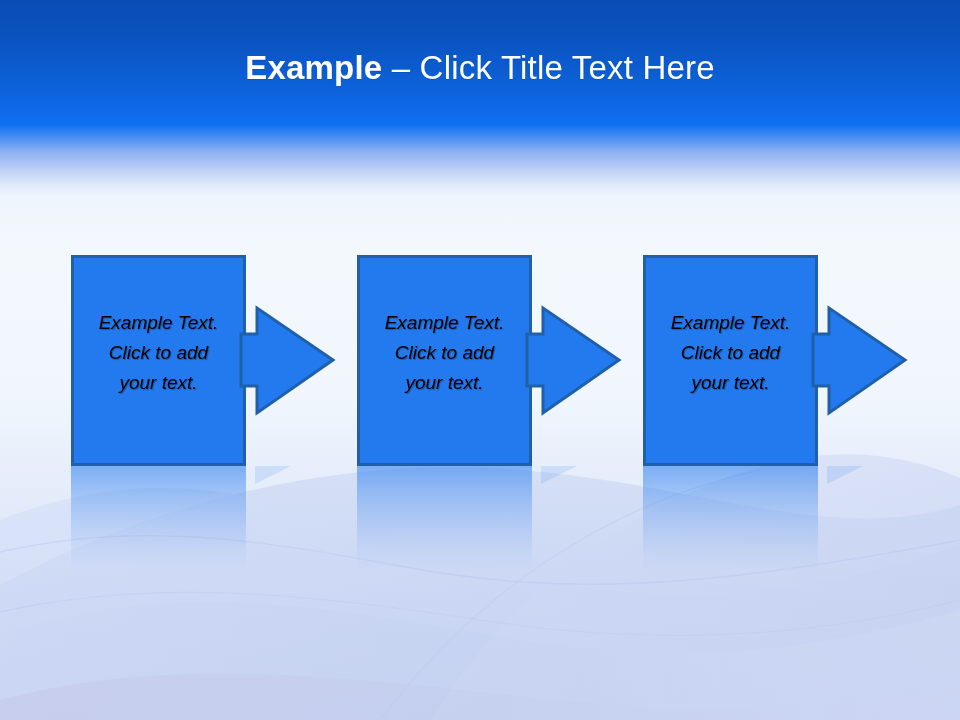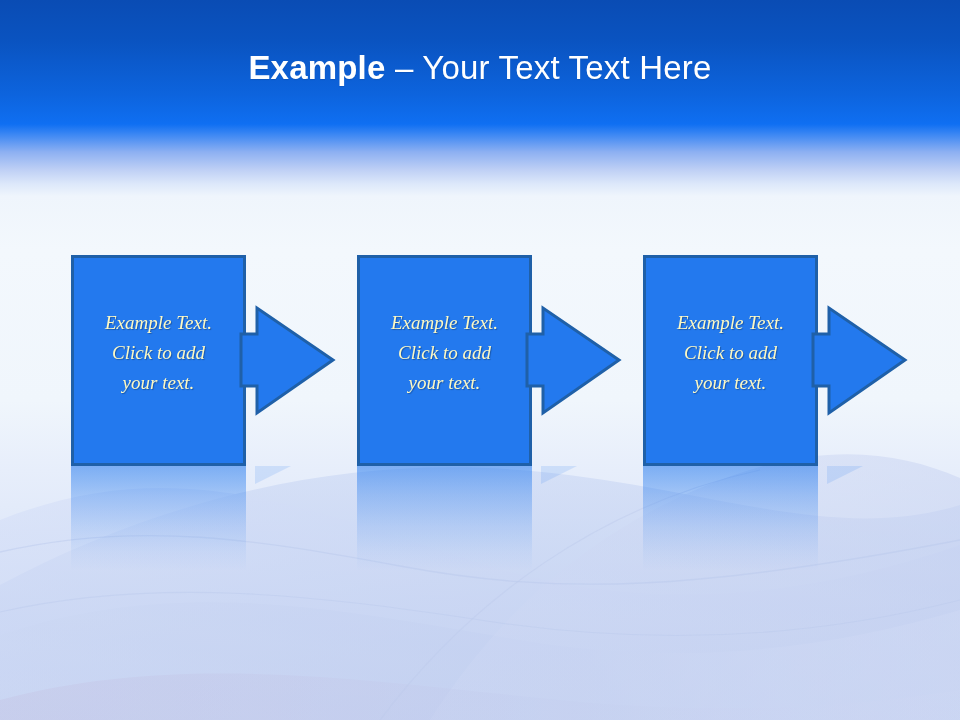--- a/index.html
+++ b/index.html
@@ -72,29 +72,28 @@
     left:0; top:0;
     width:175px; height:211px;
     background:#2379ee;
     border:3px solid #1f60a8;
     display:flex;
     align-items:center;
     justify-content:center;
   }
 
   .step-text {
-    color:#fef9c3;
+    color:#000000;
     font-style:italic;
     font-size:19px;
     line-height:30px;
     text-align:center;
     white-space:pre-line;
     text-shadow:1px 1px 1px rgba(0,0,0,.28);
     padding-bottom:16px;
-    font-family:Liberation Serif, serif;
   }
 
   .step-arrow {
     position:absolute;
     left:170px;
     top:48px;
     width:97px;
     height:110px;
     overflow:visible;
   }
@@ -160,21 +159,21 @@
     <path d="M0,520 C170,452 300,505 470,560 C640,615 800,600 960,545 L960,720 L0,720 Z" fill="url(#wv2)" opacity="0.85"></path>
     <path d="M0,635 C180,575 340,610 520,640 C690,668 830,648 960,610 L960,720 L0,720 Z" fill="url(#wv3)" opacity="0.8"></path>
     <path d="M430,720 C500,610 600,520 740,473 C830,443 900,452 960,478 L960,720 Z" fill="url(#wv4)" opacity="0.7"></path>
     <path d="M0,700 C180,652 360,680 560,700 C720,716 860,706 960,690 L960,720 L0,720 Z" fill="url(#wv5)" opacity="0.75"></path>
     <path d="M0,552 C140,520 260,540 400,566 C560,596 700,590 960,540" fill="none" stroke="#b9c7ea" stroke-opacity="0.45" stroke-width="1.3"></path>
     <path d="M0,612 C160,576 320,596 480,620 C660,648 820,636 960,600" fill="none" stroke="#b9c7ea" stroke-opacity="0.4" stroke-width="1.1"></path>
     <path d="M380,720 C470,600 600,505 760,470" fill="none" stroke="#bcc9ec" stroke-opacity="0.45" stroke-width="1.2"></path>
   </svg>
 
   <div class="slide-title">
-    <span class="strong">Example</span><span class="light"> – Your Text Text Here</span>
+    <span class="strong">Example</span><span class="light"> – Click Title Text Here</span>
   </div>
 
   <div class="process-band">
 
     <div class="step" style="left:71px;">
       <div class="reflection"></div>
       <svg class="reflection-arrow" viewBox="0 0 100 70">
         <path d="M14,0 L14,18 L50,0 Z" fill="#2379ee" opacity="0.14"></path>
       </svg>
       <div class="step-box">

